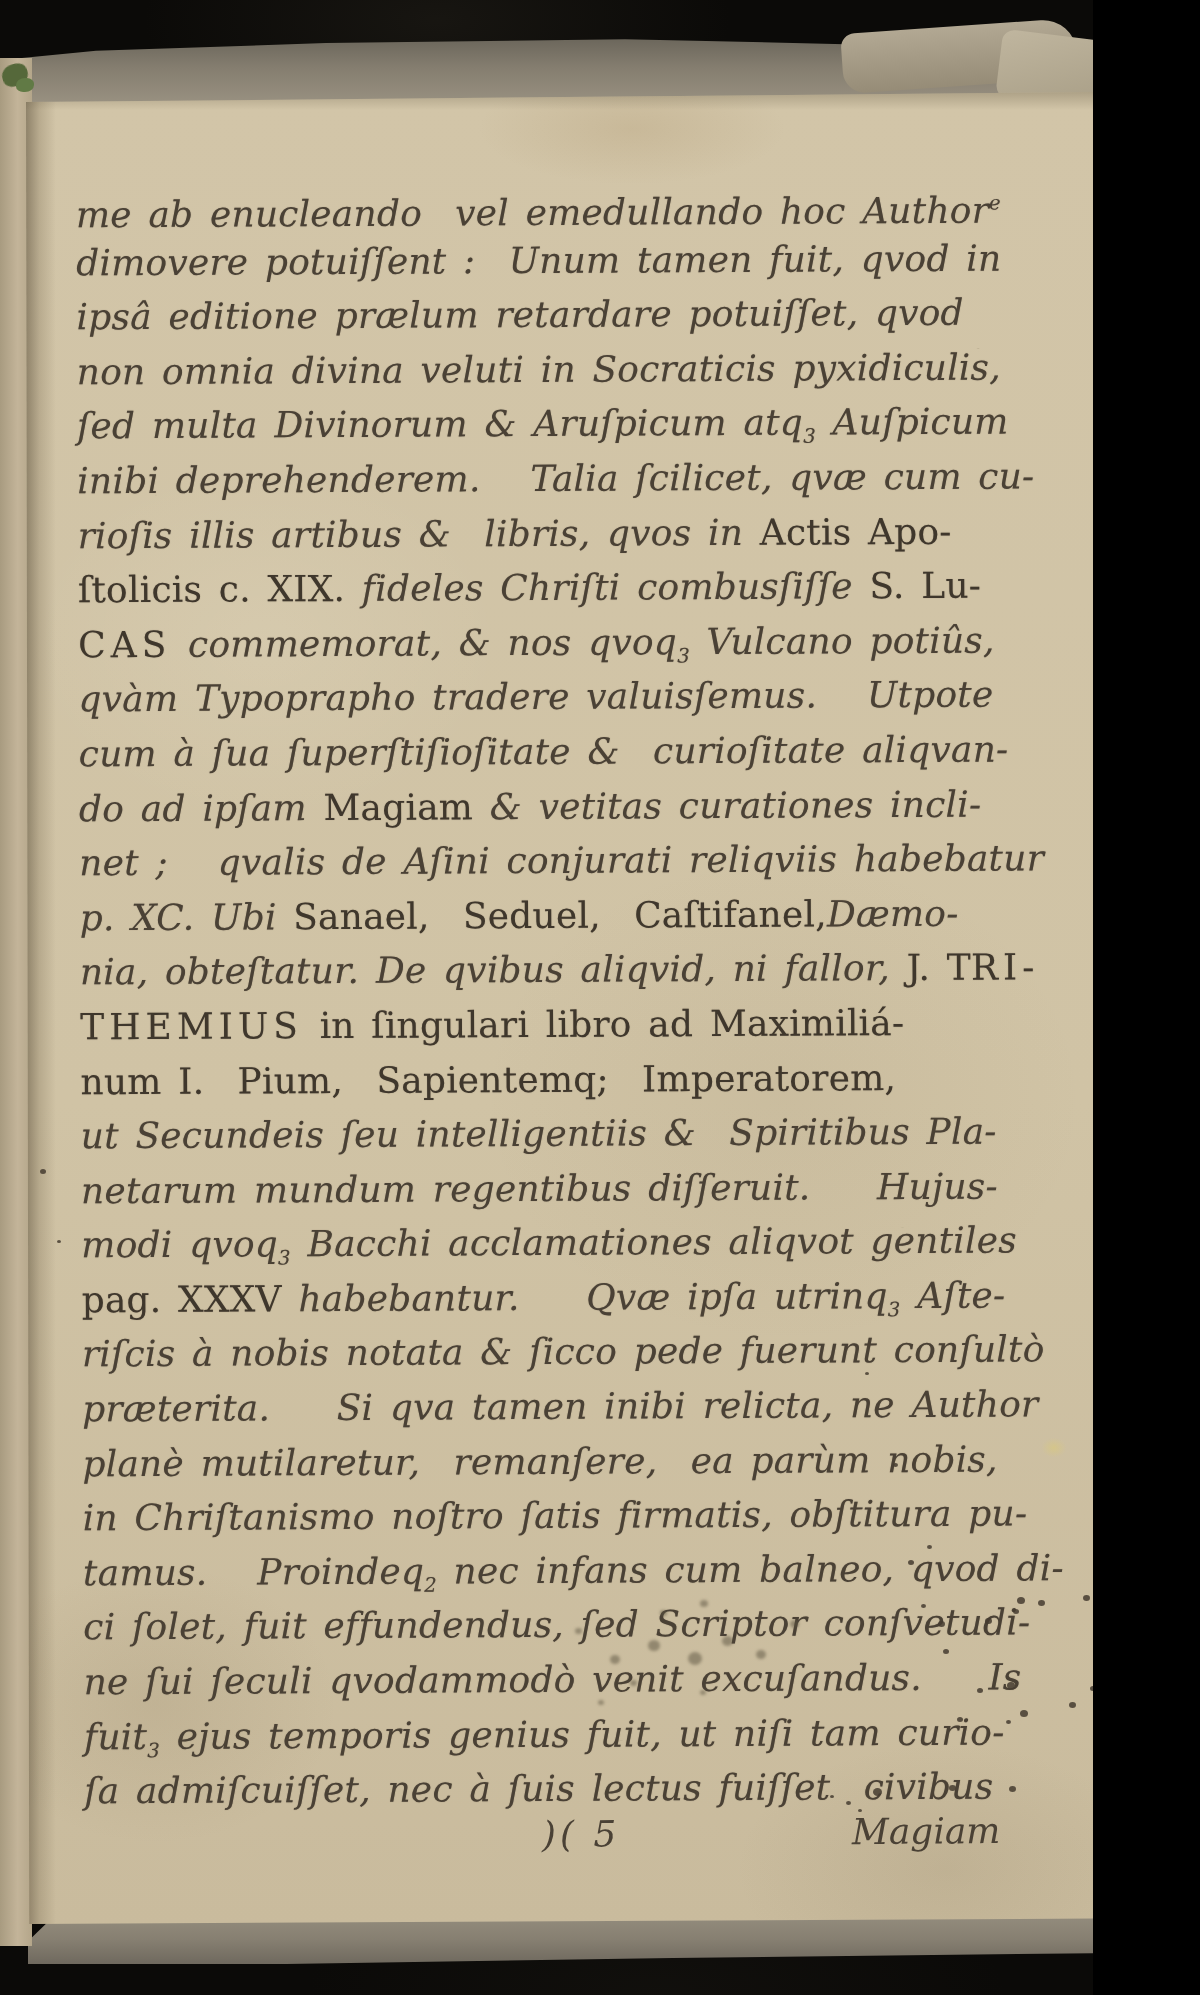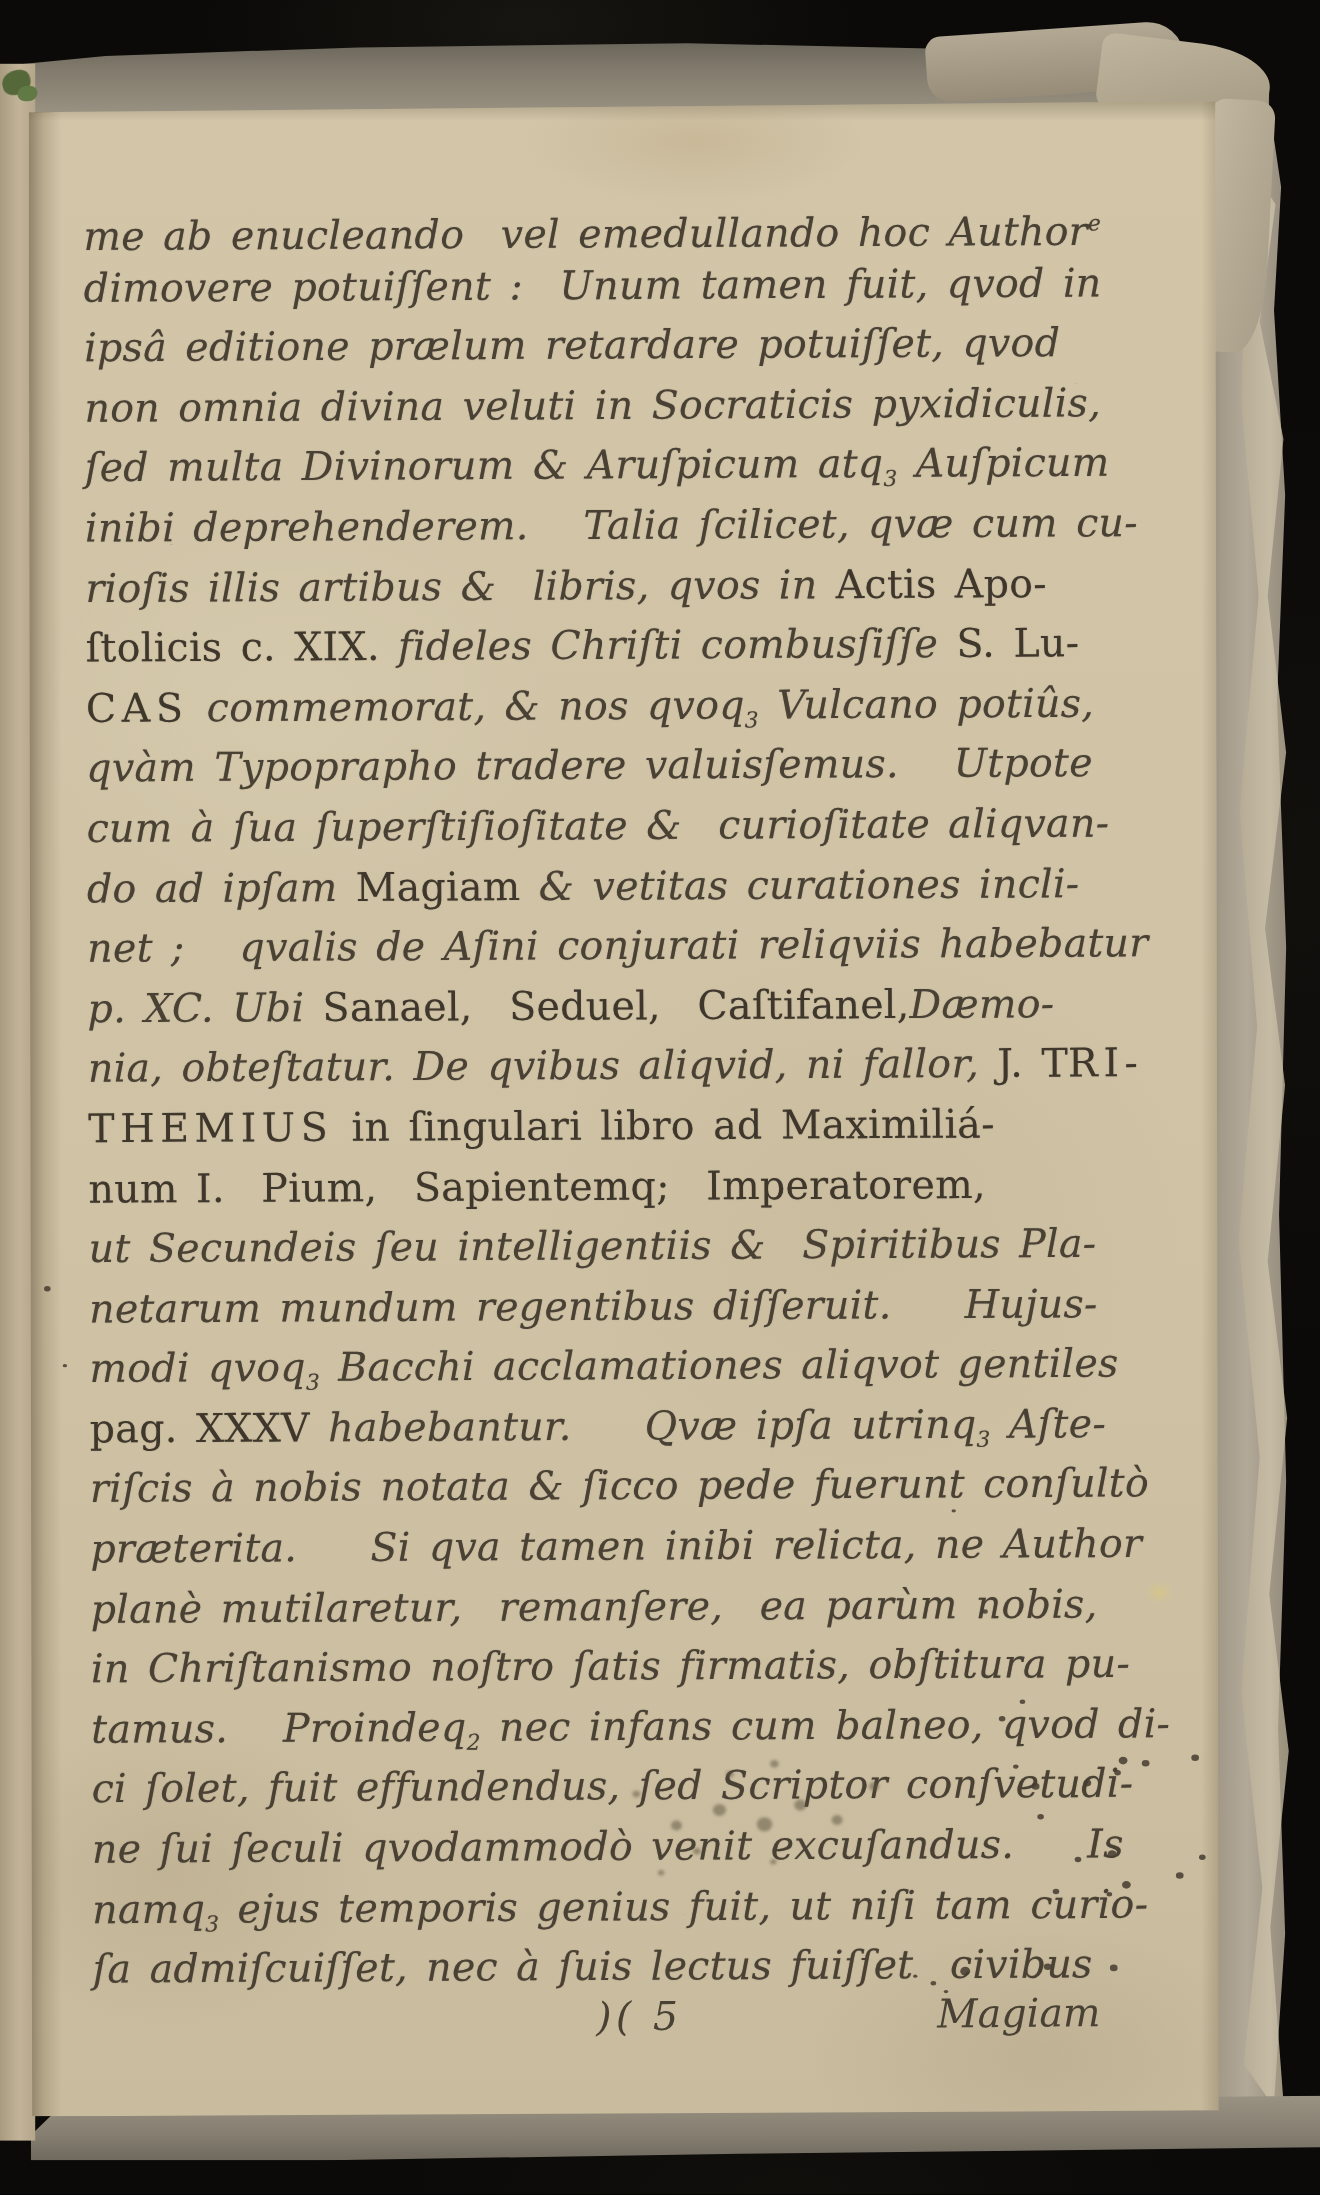--- a/index.html
+++ b/index.html
@@ -1,18 +1,19 @@
 <!DOCTYPE html>
 <html><head>
 <meta charset="utf-8">
 <style>
   html,body{margin:0;padding:0;background:#000;}
   #scan-root{
-    position:relative;width:1200px;height:1995px;overflow:hidden;
+    position:relative;width:1049px;height:1995px;overflow:hidden;
     font-family:"DejaVu Serif","Liberation Serif",serif;
+    padding-left:44px;
   }
   
   .felt{
     position:absolute;inset:0;background:#0b0a08;
     background-image:
       radial-gradient(420px 180px at 40% 1%, rgba(60,55,44,.25), transparent 70%),
       radial-gradient(300px 600px at 99% 40%, rgba(48,44,36,.18), transparent 70%),
       radial-gradient(500px 200px at 60% 100%, rgba(40,37,30,.2), transparent 70%);
   }
   
@@ -160,21 +161,21 @@
         <div class="tl"><span class="seg-i">netarum mundum regentibus diſſeruit.    Hujus-</span></div>
         <div class="tl"><span class="seg-i">modi qvoq</span><span class="seg-sub">3</span><span class="seg-i"> Bacchi acclamationes aliqvot gentiles</span></div>
         <div class="tl"><span class="seg-r">pag. XXXV</span><span class="seg-i"> habebantur.    Qvæ ipſa utrinq</span><span class="seg-sub">3</span><span class="seg-i"> Aſte-</span></div>
         <div class="tl"><span class="seg-i">riſcis à nobis notata &amp; ſicco pede fuerunt conſultò</span></div>
         <div class="tl"><span class="seg-i">præterita.    Si qva tamen inibi relicta, ne Author</span></div>
         <div class="tl"><span class="seg-i">planè mutilaretur,  remanſere,  ea parùm nobis,</span></div>
         <div class="tl"><span class="seg-i">in Chriſtanismo noſtro ſatis firmatis, obſtitura pu-</span></div>
         <div class="tl"><span class="seg-i">tamus.   Proindeq</span><span class="seg-sub">2</span><span class="seg-i"> nec infans cum balneo, qvod di-</span></div>
         <div class="tl"><span class="seg-i">ci ſolet, fuit effundendus, ſed Scriptor conſvetudi-</span></div>
         <div class="tl"><span class="seg-i">ne ſui ſeculi qvodammodò venit excuſandus.    Is</span></div>
-        <div class="tl"><span class="seg-i">namq</span><span class="seg-sub">3</span><span class="seg-i"> ejus temporis genius fuit, ut niſi tam curio-</span></div>
+        <div class="tl"><span class="seg-i">fuit</span><span class="seg-sub">3</span><span class="seg-i"> ejus temporis genius fuit, ut niſi tam curio-</span></div>
         <div class="tl"><span class="seg-i">ſa admiſcuiſſet, nec à ſuis lectus fuiſſet  civibus</span></div>
       </div>
 
     <div class="footer-row">
       <span class="sig">)( 5</span>
       <span class="catch">Magiam</span>
     </div>
   </div>
 
   <div>

